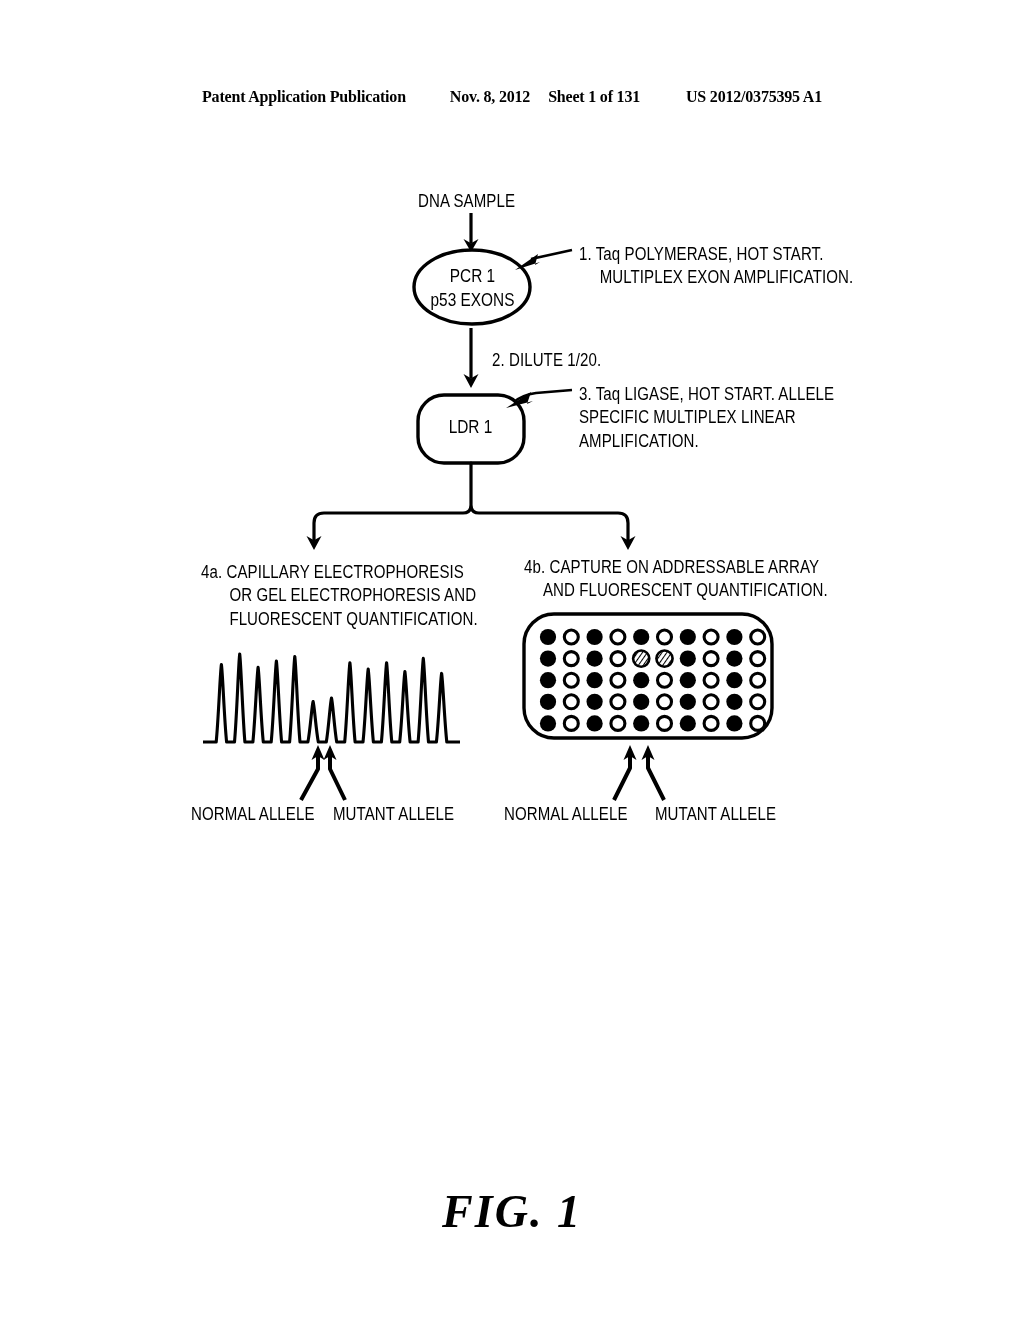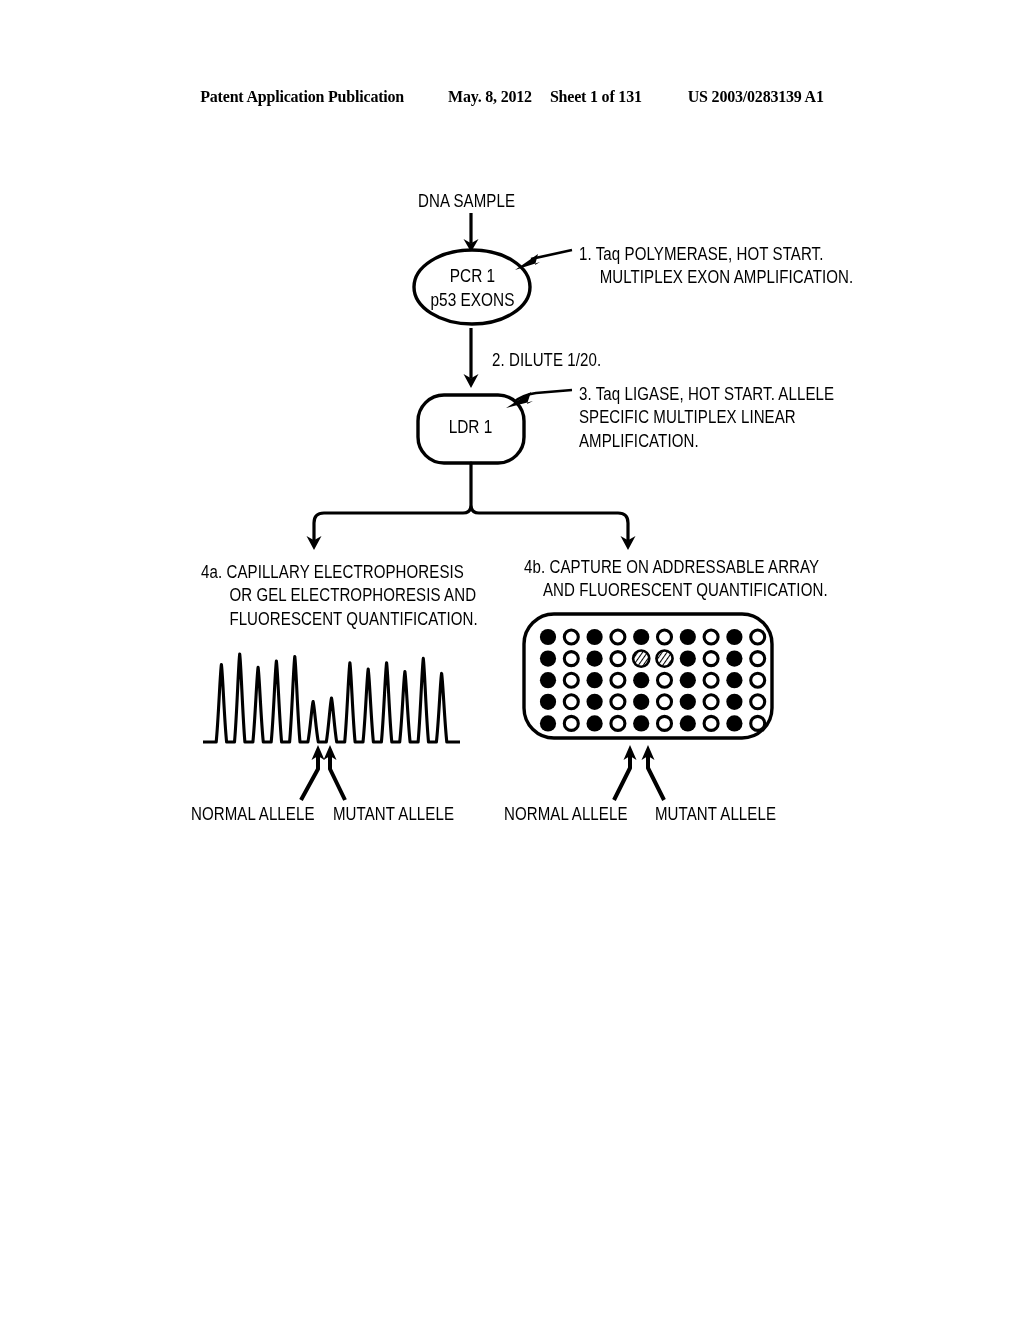--- a/index.html
+++ b/index.html
@@ -129,23 +129,23 @@
     font-size: 46px;
     letter-spacing: 2px;
     color: #000;
   }
 </style>
 </head>
 <body>
 
 <div id="page-header">
   <span class="hdr-pub">Patent Application Publication</span>
-  <span class="hdr-date">May. 8, 2012</span>
+  <span class="hdr-date">Nov. 8, 2012</span>
   <span class="hdr-sheet">Sheet 1 of 131</span>
-  <span class="hdr-patno">US 2003/0283139 A1</span>
+  <span class="hdr-patno">US 2012/0375395 A1</span>
 </div>
 
 <div id="figure-canvas">
 
   <svg id="figure-svg" width="1024" height="1320" viewBox="0 0 1024 1320" xmlns="http://www.w3.org/2000/svg">
 
     <defs>
       <marker id="arrowDown" markerWidth="9" markerHeight="9" refX="4.5" refY="8" orient="auto" markerUnits="userSpaceOnUse">
         <path d="M0,0 L4.5,9 L9,0 L4.5,3.2 Z" fill="#000"></path>
       </marker>
@@ -302,13 +302,14 @@
   <div class="fig-text" id="label-4b">
     <span>4b. CAPTURE ON ADDRESSABLE ARRAY</span>
     <span class="l2">AND FLUORESCENT QUANTIFICATION.</span>
   </div>
 
   <div class="fig-text" id="label-left-normal">NORMAL ALLELE</div>
   <div class="fig-text" id="label-left-mutant">MUTANT ALLELE</div>
   <div class="fig-text" id="label-right-normal">NORMAL ALLELE</div>
   <div class="fig-text" id="label-right-mutant">MUTANT ALLELE</div>
 
+  <div id="fig-caption">FIG. 1</div>
 </div>
 
 </body></html>

